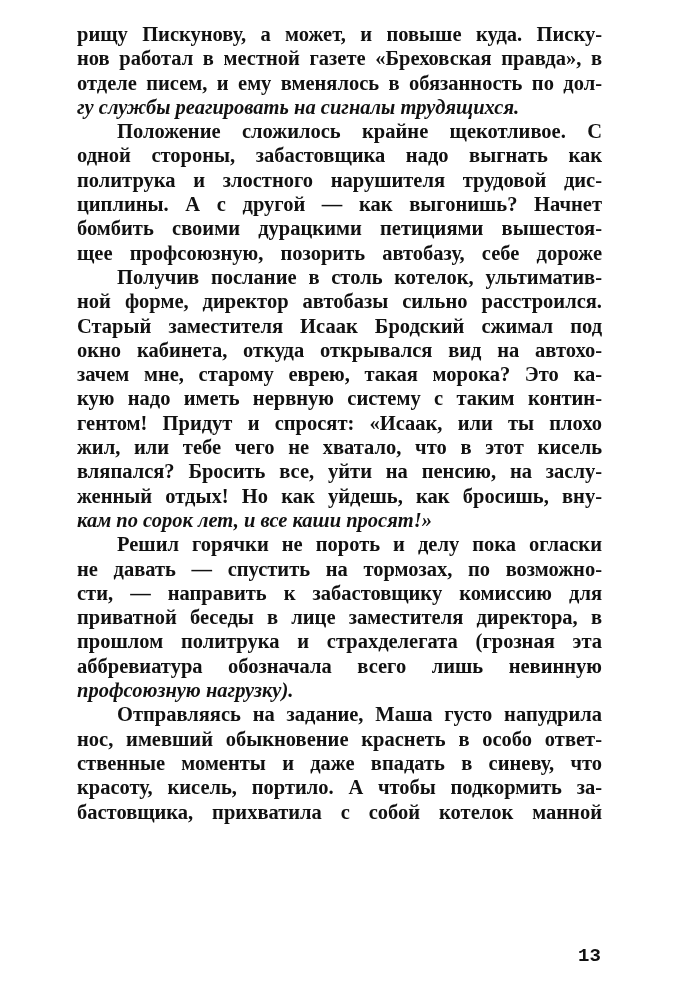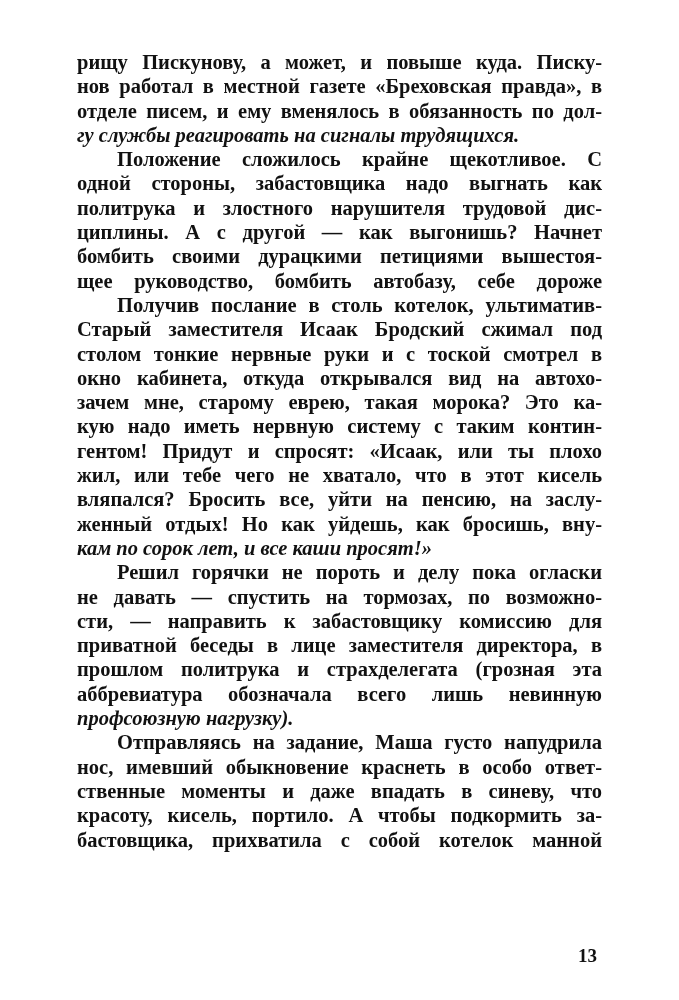--- a/index.html
+++ b/index.html
@@ -16,42 +16,41 @@
     .page {
       position: absolute;
       left: 77px;
       top: 22px;
       width: 525px;
       font-family: "Liberation Serif", "DejaVu Serif", serif;
       font-size: 20.5px;
       line-height: 24.3px;
       color: #111111;
       font-weight: bold;
-      margin-top: 28px;
       -webkit-font-smoothing: antialiased;
     }
     .line {
       display: block;
       white-space: nowrap;
       text-align: justify;
       text-align-last: justify;
       height: 24.3px;
     }
     .line.last {
       text-align-last: left;
       font-style: italic;
     }
     .line.indent {
       padding-left: 40px;
     }
     .page-number {
       position: absolute;
       left: 578px;
       top: 945px;
-      font-family: Liberation Serif, serif;
+      font-family: Liberation Mono, monospace;
       font-size: 19px;
       font-weight: bold;
       color: #111111;
     }
   </style>
 </head>
 <body>
 
 <div class="page">
 
@@ -61,27 +60,27 @@
     <span class="line">отделе писем, и ему вменялось в обязанность по дол-</span>
     <span class="line last">гу службы реагировать на сигналы трудящихся.</span>
   </div>
 
   <div>
     <span class="line indent">Положение сложилось крайне щекотливое. С</span>
     <span class="line">одной стороны, забастовщика надо выгнать как</span>
     <span class="line">политрука и злостного нарушителя трудовой дис-</span>
     <span class="line">циплины. А с другой — как выгонишь? Начнет</span>
     <span class="line">бомбить своими дурацкими петициями вышестоя-</span>
-    <span class="line">щее руководство, бомбить автобазу, себе дороже</span>
+    <span class="line">щее профсоюзную, позорить автобазу, себе дороже</span>
   </div>
 
   <div>
     <span class="line indent">Получив послание в столь котелок, ультиматив-</span>
+    <span class="line">ной форме, директор автобазы сильно расстроился.</span>
     <span class="line">Старый заместителя Исаак Бродский сжимал под</span>
-    <span class="line">столом тонкие нервные руки и с тоской смотрел в</span>
     <span class="line">окно кабинета, откуда открывался вид на автохо-</span>
     <span class="line">зачем мне, старому еврею, такая морока? Это ка-</span>
     <span class="line">кую надо иметь нервную систему с таким контин-</span>
     <span class="line">гентом! Придут и спросят: «Исаак, или ты плохо</span>
     <span class="line">жил, или тебе чего не хватало, что в этот кисель</span>
     <span class="line">вляпался? Бросить все, уйти на пенсию, на заслу-</span>
     <span class="line">женный отдых! Но как уйдешь, как бросишь, вну-</span>
     <span class="line last">кам по сорок лет, и все каши просят!»</span>
   </div>
 

